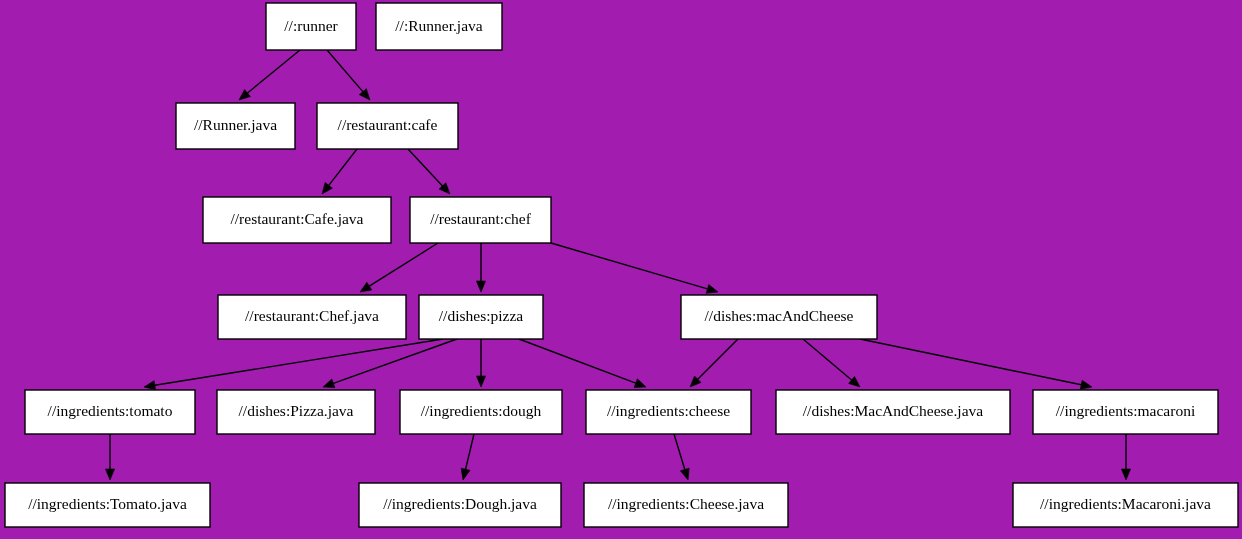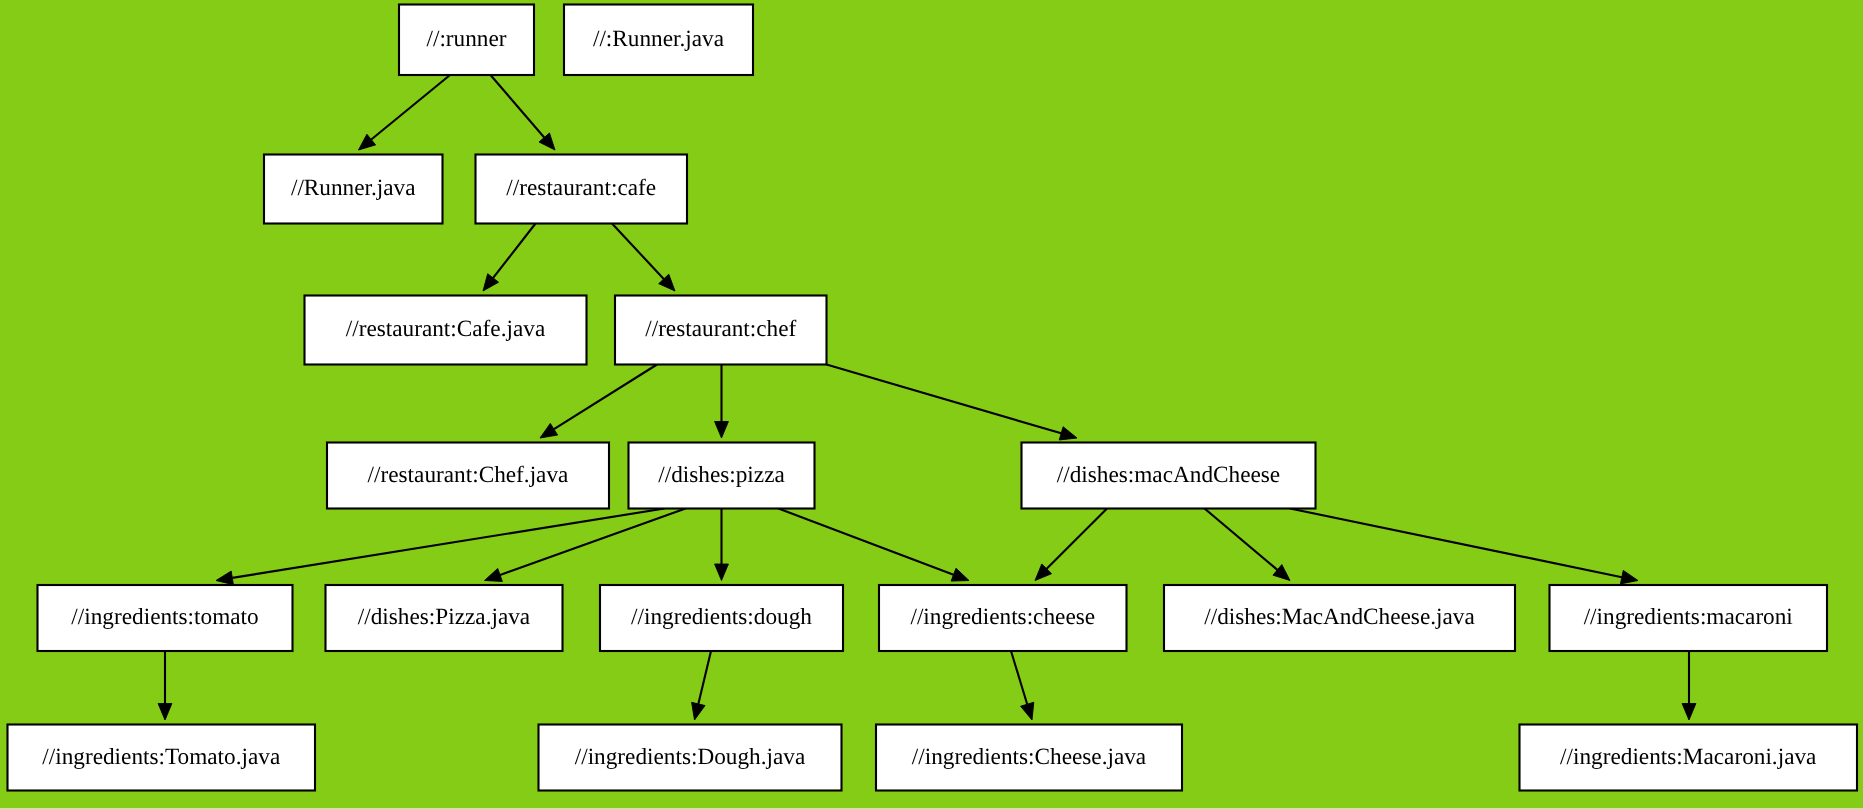--- a/index.html
+++ b/index.html
@@ -4,21 +4,21 @@
 <style>
   html, body {
     margin: 0;
     padding: 0;
     background: #ffffff;
   }
   #graph-root {
     position: relative;
     width: 1242px;
     height: 539px;
-    background: #84cc16;
+    background: #a21caf;
     font-family: "Liberation Serif", "DejaVu Serif", serif;
     overflow: hidden;
   }
   #graph-svg {
     display: block;
     width: 1242px;
     height: 539px;
   }
   .node-box {
     fill: #ffffff;

